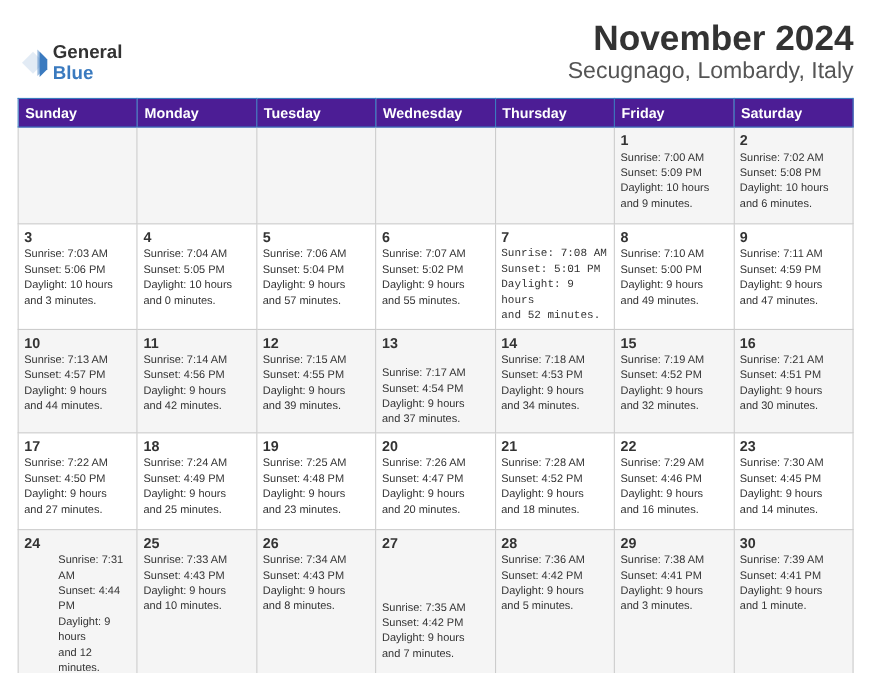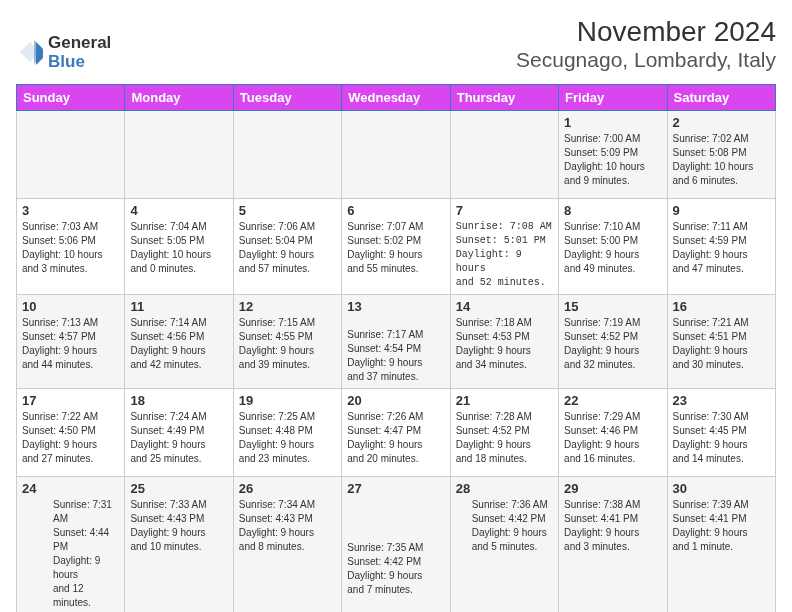--- a/index.html
+++ b/index.html
@@ -22,35 +22,35 @@
       gap: 4px;
     }
     .logo-icon {
       width: 28px;
       height: 28px;
     }
     .title-block {
       text-align: right;
     }
     .month-title {
-      font-size: 28px;
-      font-weight: normal;
+      font-size: 32px;
+      font-weight: bold;
       color: #333;
     }
     .location {
       font-size: 21px;
       color: #555;
     }
     table {
       width: 100%;
       border-collapse: collapse;
       table-layout: fixed;
     }
     thead tr th {
-      background-color: #d946ef;
+      background-color: #4c1d95;
       color: #fff;
       text-align: left;
       padding: 5px 6px;
       font-size: 13px;
       font-weight: bold;
       border: 1px solid #3a7abf;
     }
     tbody tr td {
       vertical-align: top;
       border: 1px solid #ccc;
@@ -314,21 +314,21 @@
         </td>
         <td>
           <span class="day-number">27</span>
           <div class="cell-info" style="white-space: pre-line; margin-top: 45px;">Sunrise: 7:35 AM
 Sunset: 4:42 PM
 Daylight: 9 hours
 and 7 minutes.</div>
         </td>
         <td>
           <span class="day-number">28</span>
-          <div class="cell-info" style="white-space: pre-line; margin-left: 16px;">Sunrise: 7:36 AM
+          <div class="cell-info" style="white-space: pre-line;">Sunrise: 7:36 AM
 Sunset: 4:42 PM
 Daylight: 9 hours
 and 5 minutes.</div>
         </td>
         <td>
           <span class="day-number">29</span>
           <div class="cell-info" style="white-space: pre-line;">Sunrise: 7:38 AM
 Sunset: 4:41 PM
 Daylight: 9 hours
 and 3 minutes.</div>

